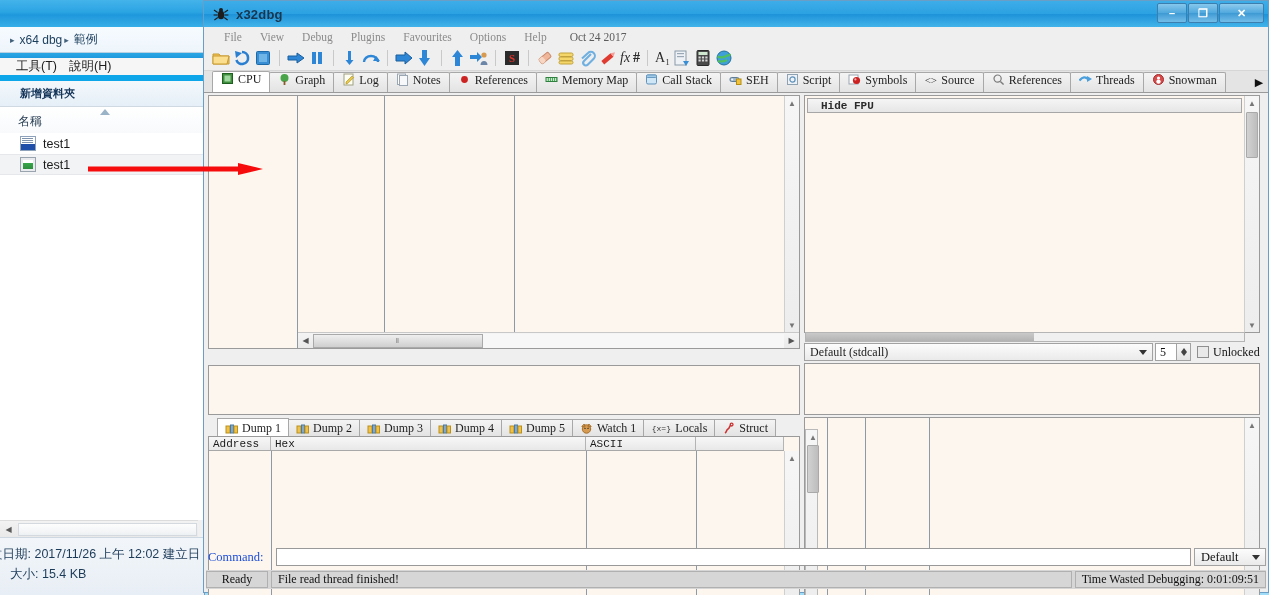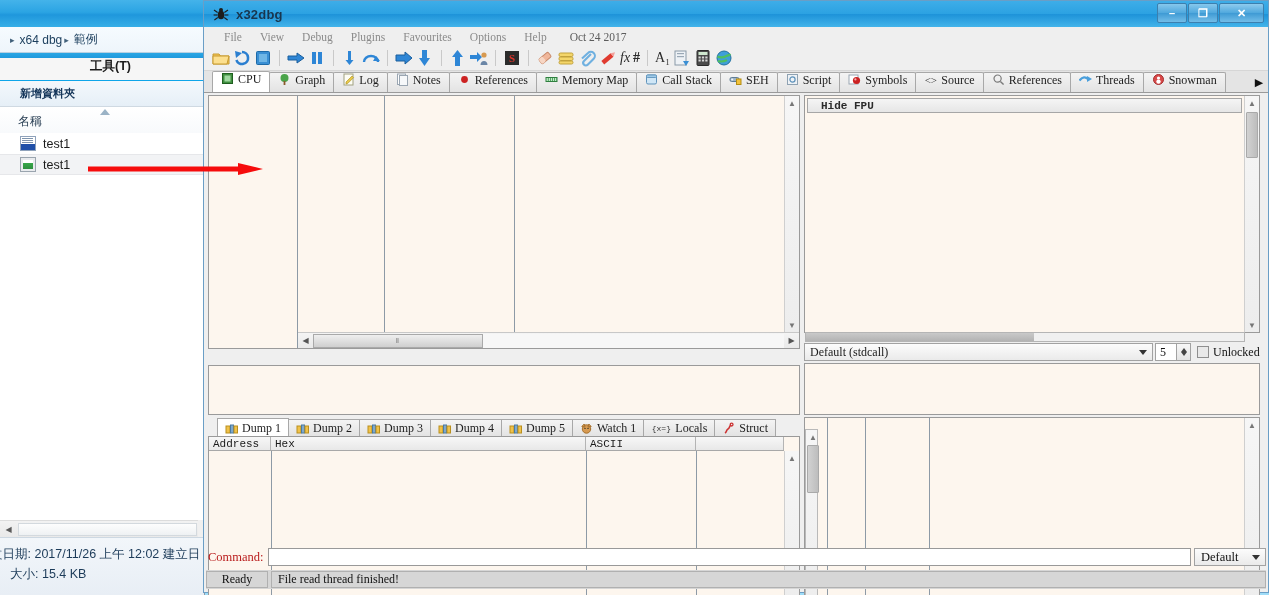--- a/index.html
+++ b/index.html
@@ -37,23 +37,23 @@
   }
   .crumb-wrap { display: flex; align-items: center; padding-left: 8px; color: #17334d; font-size: 12px; }
   .crumb-arrow { color: #41607a; font-size: 9px; margin: 0 5px 0 2px; }
   .crumb-txt { color: #1a3d5c; }
   #exp-blue-strip {
     position: absolute; left: 0; top: 53px; width: 205px; height: 5px;
     background: linear-gradient(180deg,#2aa6e4,#1f99dd);
   }
   #exp-menubar {
     position: absolute; left: 0; top: 58px; width: 205px; height: 23px;
-    background: #f6f6f6; border-bottom: 1px solid #0ea5e9;
+    background: #f6f6f6; border-bottom: 6px solid #0ea5e9;
     display: flex; align-items: center; gap: 12px; padding-left: 16px;
-    color: #1c1c1c; font-size: 12.5px; font-weight: bold; flex-direction: column;
+    color: #1c1c1c; font-size: 12.5px; font-weight: normal;
   }
   #exp-toolbar {
     position: absolute; left: 0; top: 81px; width: 205px; height: 26px;
     background: linear-gradient(180deg,#f3f8fc 0%,#e6eff7 100%);
     border-bottom: 1px solid #cfd9e2;
     display: flex; align-items: center; padding-left: 20px;
     color: #15365a; font-size: 11px; font-weight: bold;
   }
   #exp-list-header {
     position: absolute; left: 0; top: 107px; width: 205px; height: 41px;
@@ -268,21 +268,21 @@
   }
   .dch { border-right: 1px solid #b4b4b4; padding-left: 4px; display: flex; align-items: center; }
 
   
   #stackpanel { position: absolute; left: 600px; top: 324px; width: 456px; height: 208px;
                 background: #fdf6ee; border: 1px solid #9a9a9a; }
   #stack-outer-sb { position: absolute; left: 601px; top: 336px; width: 13px; height: 186px; }
 
   
   #cmdrow { position: absolute; left: 2px; bottom: 26px; right: 2px; height: 18px; display: flex; align-items: center; }
-  #cmdlabel { font-family: "Liberation Serif", serif; font-size: 12.5px; color: #b91c1c; padding: 0 4px 0 2px; }
+  #cmdlabel { font-family: "Liberation Serif", serif; font-size: 12.5px; color: #1d4ed8; padding: 0 12px 0 2px; }
   #cmdinput { flex: 1; height: 18px; background: #ffffff; border: 1px solid #999; }
   #cmdcombo { width: 72px; height: 18px; margin-left: 3px; background: linear-gradient(180deg,#fcfcfc,#eaeaea);
               border: 1px solid #a2a2a2; position: relative; display: flex; align-items: center; padding-left: 6px;
               font-family: "Liberation Serif", serif; font-size: 12.5px; color: #111; }
   #cmdcombo .dd { position: absolute; right: 5px; top: 6px; width: 0; height: 0;
                   border-left: 4px solid transparent; border-right: 4px solid transparent; border-top: 5px solid #333; }
 
   
   #statusbar { position: absolute; left: 2px; bottom: 3px; right: 2px; height: 19px;
                background: #d6d6d6; display: flex; align-items: center; gap: 3px; }
@@ -752,15 +752,16 @@
     <div id="cmdinput"></div>
     <div id="cmdcombo">
       <span>Default</span>
       <span class="dd"></span>
     </div>
   </div>
 
   <div id="statusbar">
     <div class="sb-cell" id="sb-ready">Ready</div>
     <div class="sb-cell" id="sb-msg">File read thread finished!</div>
+    <div class="sb-cell" id="sb-time">Time Wasted Debugging: 0:01:09:51</div>
   </div>
 
 </div>
 
 </body></html>

